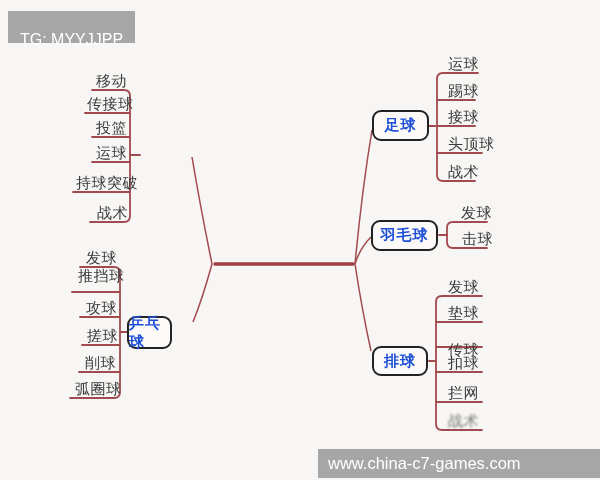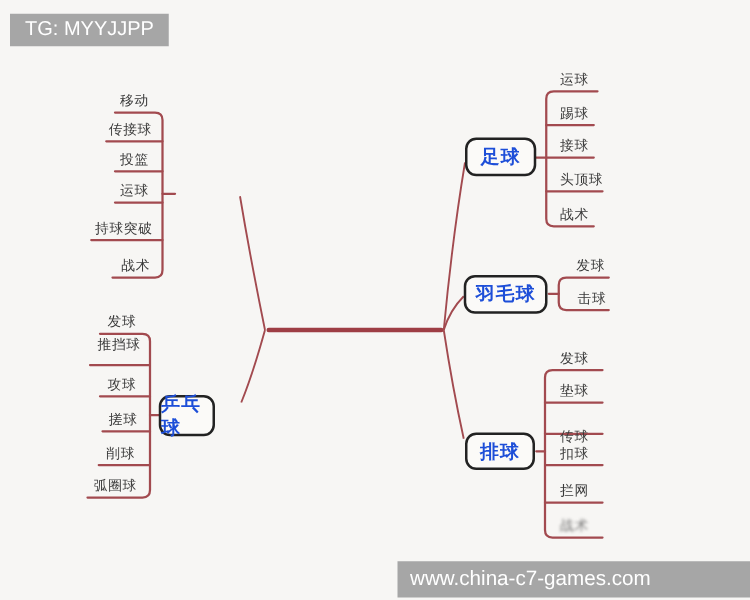--- a/index.html
+++ b/index.html
@@ -6,40 +6,40 @@
   .stage{
     position:relative;width:600px;height:480px;overflow:hidden;
     background:var(--background,#f7f6f4);
     font-family:"Liberation Sans","DejaVu Sans",sans-serif;
   }
   svg.lines{position:absolute;left:0;top:0;width:600px;height:480px;}
   .bracket{stroke:var(--branch-line,#a24a4f);stroke-width:1.8;fill:none;stroke-linecap:round;}
   .thin{stroke:var(--branch-line,#a24a4f);stroke-width:1.5;fill:none;}
   .thick{stroke:var(--center-line,#9e3e44);stroke-width:3.6;fill:none;stroke-linecap:round;}
   .leaf{
-    position:absolute;font-size:11px;line-height:12px;color:#3a3a3a;
+    position:absolute;font-size:15px;line-height:12px;color:#3a3a3a;
     white-space:nowrap;letter-spacing:.5px;
   }
   .blurred{filter:blur(1.1px);opacity:.7;}
   .node{
     position:absolute;display:flex;align-items:center;justify-content:center;
     border:2px solid var(--node-border,#222);border-radius:9px;
     background:var(--node-bg,#fbfaf8);
     font-size:15px;font-weight:700;color:#1d4ed8;letter-spacing:1px;
     box-sizing:border-box;
   }
   .root{
     position:absolute;left:210px;top:227px;width:148px;text-align:center;
     font-size:18px;font-weight:700;color:#161616;letter-spacing:1px;
   }
   .wm{
     position:absolute;background:var(--watermark-bg,#a6a6a6);
     color:var(--watermark-text,#fff);white-space:nowrap;box-sizing:border-box;
   }
-  .wm-tl{left:8px;top:11px;height:26px;line-height:26px;padding:0 12px;font-size:16px;}
+  .wm-tl{left:8px;top:11px;height:26px;line-height:26px;padding:16px 12px;font-size:16px;}
   .wm-br{left:318px;top:449px;width:282px;height:29px;line-height:29px;padding:0 10px;font-size:16.5px;}
 </style>
 </head>
 <body>
 
 <div class="stage">
 
   <svg class="lines" viewBox="0 0 600 480" xmlns="http://www.w3.org/2000/svg">
 
     <path class="thick" d="M215,264 L353,264"></path>

